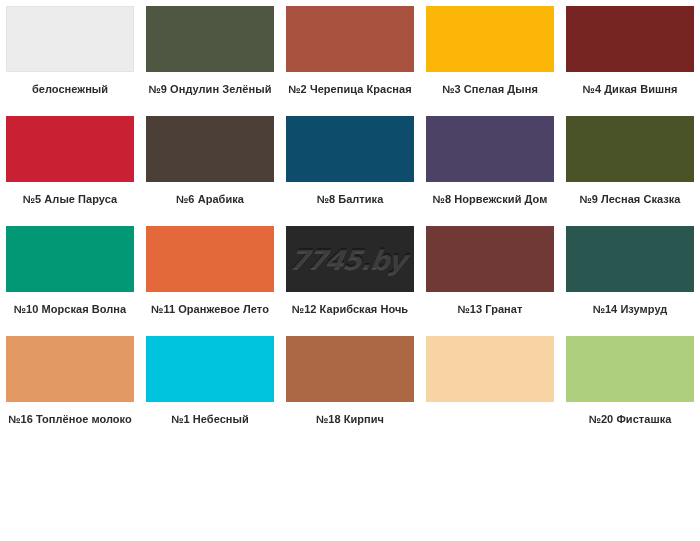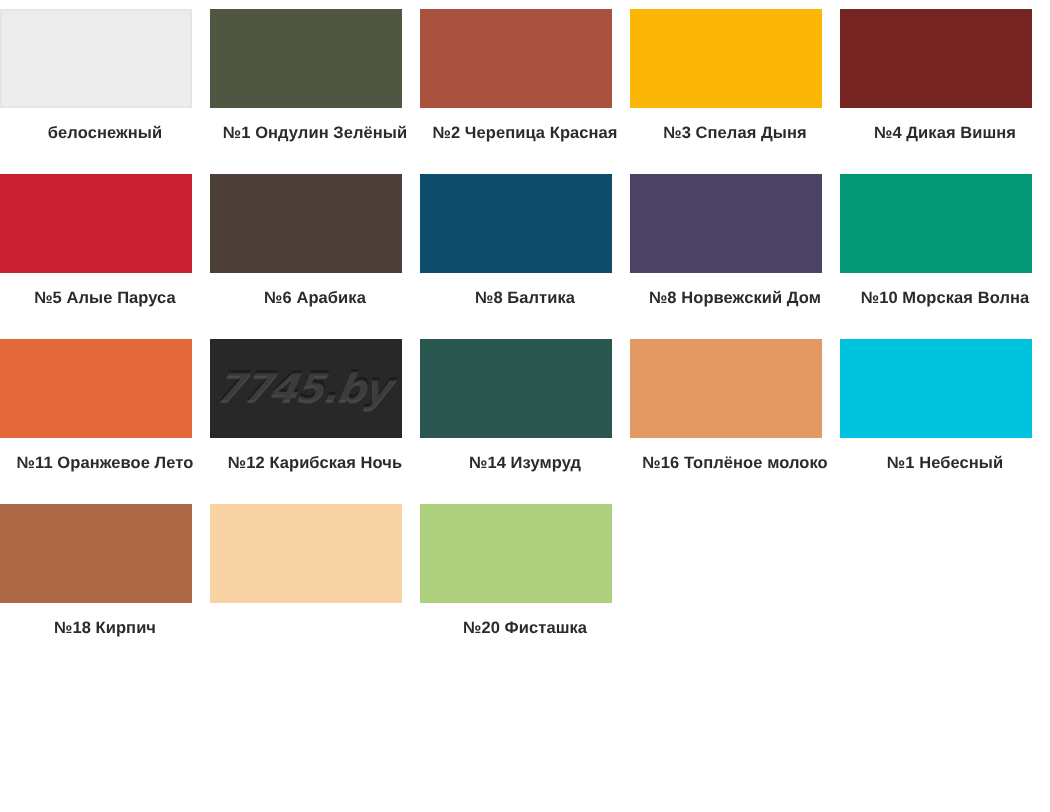--- a/index.html
+++ b/index.html
@@ -19,20 +19,21 @@
     grid-template-rows: repeat(5, 110px);
     width: 700px;
     height: 550px;
     padding-top: 6px;
     justify-content: center;
   }
 
   .swatch-cell {
     display: flex;
     flex-direction: column;
+    align-items: center;
     justify-content: flex-start;
   }
 
   .swatch-chip {
     width: 128px;
     height: 66px;
     position: relative;
     overflow: hidden;
     flex: 0 0 auto;
   }
@@ -77,21 +78,21 @@
 </head>
 <body>
 
 <div id="palette-grid">
     <div class="swatch-cell">
       <div class="swatch-chip light-border" style="background-color: rgb(236, 236, 236);"></div>
       <div class="swatch-label">белоснежный</div>
     </div>
     <div class="swatch-cell">
       <div class="swatch-chip" style="background-color: rgb(79, 86, 65);"></div>
-      <div class="swatch-label">№1 Ондулин Зелёный</div>
+      <div class="swatch-label">№9 Ондулин Зелёный</div>
     </div>
     <div class="swatch-cell">
       <div class="swatch-chip" style="background-color: rgb(168, 81, 63);"></div>
       <div class="swatch-label">№2 Черепица Красная</div>
     </div>
     <div class="swatch-cell">
       <div class="swatch-chip" style="background-color: rgb(252, 182, 8);"></div>
       <div class="swatch-label">№3 Спелая Дыня</div>
     </div>
     <div class="swatch-cell">
@@ -108,32 +109,40 @@
     </div>
     <div class="swatch-cell">
       <div class="swatch-chip" style="background-color: rgb(13, 77, 107);"></div>
       <div class="swatch-label">№8 Балтика</div>
     </div>
     <div class="swatch-cell">
       <div class="swatch-chip" style="background-color: rgb(75, 66, 102);"></div>
       <div class="swatch-label">№8 Норвежский Дом</div>
     </div>
     <div class="swatch-cell">
+      <div class="swatch-chip" style="background-color: rgb(74, 83, 40);"></div>
+      <div class="swatch-label">№9 Лесная Сказка</div>
+    </div>
+    <div class="swatch-cell">
       <div class="swatch-chip" style="background-color: rgb(2, 152, 118);"></div>
       <div class="swatch-label">№10 Морская Волна</div>
     </div>
     <div class="swatch-cell">
       <div class="swatch-chip" style="background-color: rgb(227, 104, 58);"></div>
       <div class="swatch-label">№11 Оранжевое Лето</div>
     </div>
     <div class="swatch-cell">
       <div class="swatch-chip" style="background-color: rgb(40, 40, 40);">
         <span class="watermark">7745.by</span>
       </div>
       <div class="swatch-label">№12 Карибская Ночь</div>
+    </div>
+    <div class="swatch-cell">
+      <div class="swatch-chip" style="background-color: rgb(113, 57, 54);"></div>
+      <div class="swatch-label">№13 Гранат</div>
     </div>
     <div class="swatch-cell">
       <div class="swatch-chip" style="background-color: rgb(41, 86, 79);"></div>
       <div class="swatch-label">№14 Изумруд</div>
     </div>
     <div class="swatch-cell">
       <div class="swatch-chip" style="background-color: rgb(226, 153, 99);"></div>
       <div class="swatch-label">№16 Топлёное молоко</div>
     </div>
     <div class="swatch-cell">

